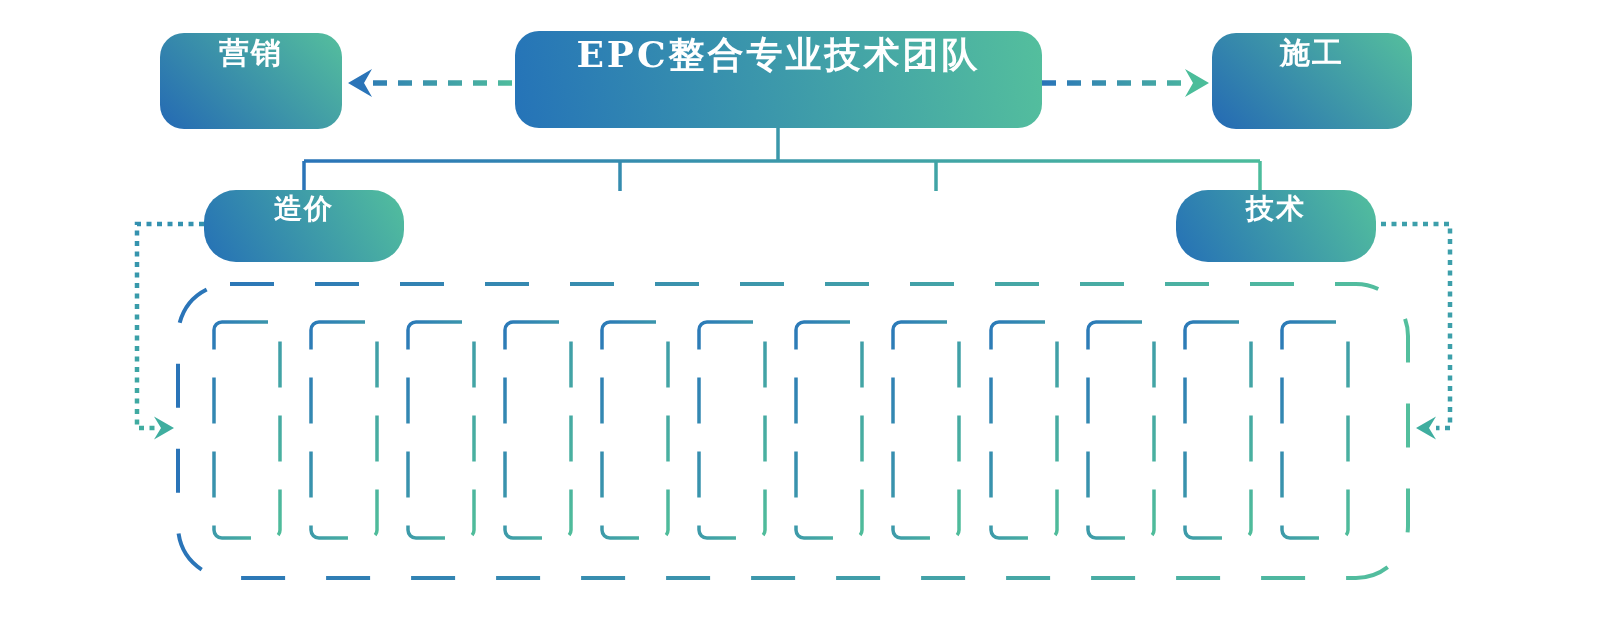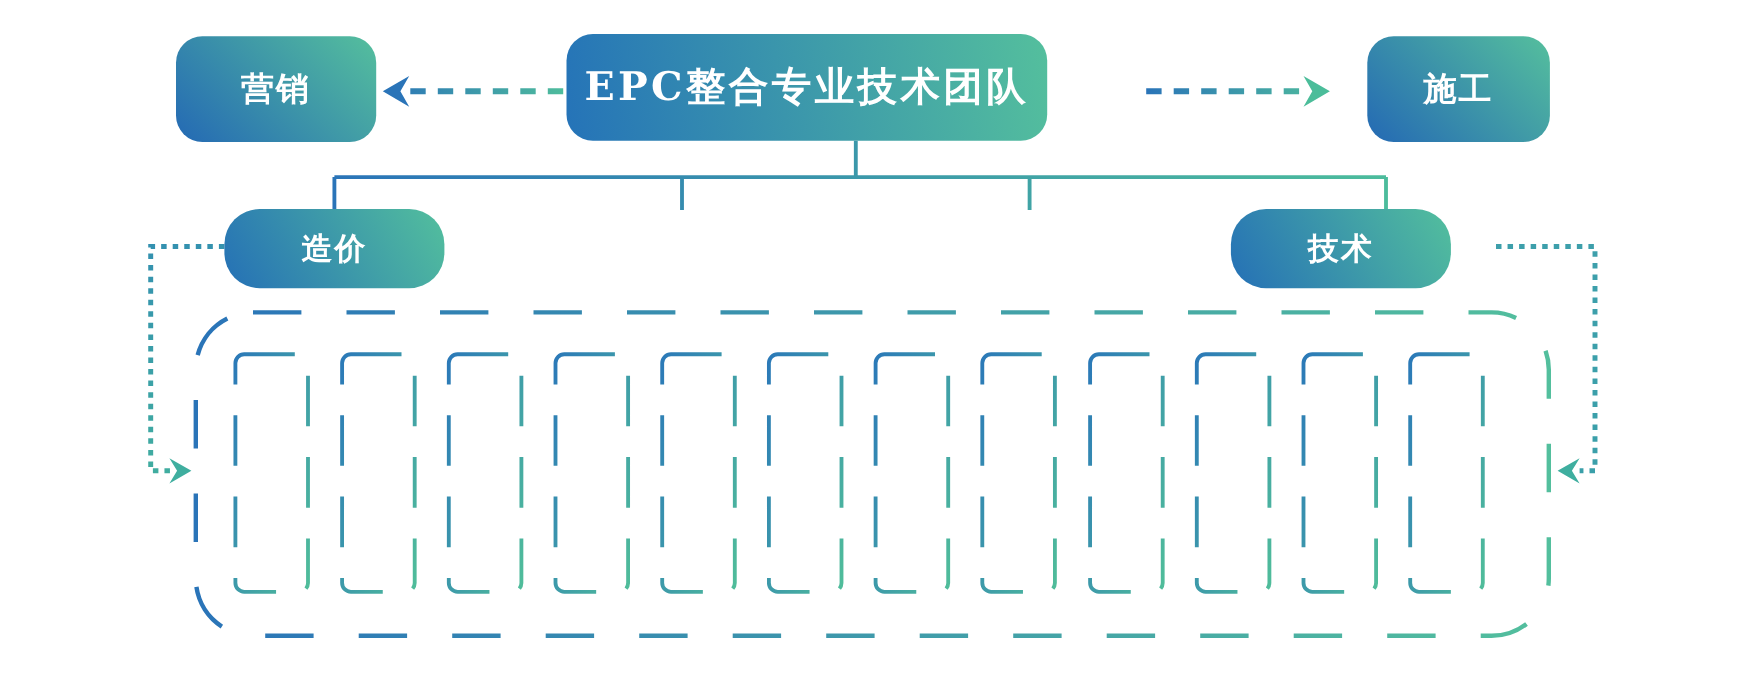--- a/index.html
+++ b/index.html
@@ -6,45 +6,45 @@
   .canvas{
     position:relative;
     width:1599px;height:617px;
     background:#ffffff;
     overflow:hidden;
     font-family:"DejaVu Serif","Liberation Serif",serif;
   }
   .layer{position:absolute;left:0;top:0;}
   .node{
     position:absolute;
-    display:flex;align-items:center;justify-content:center;
+    display:flex;justify-content:center;
     color:#ffffff;font-weight:700;
     box-sizing:border-box;
   }
   .node-root{
-    left:515px;top:31px;width:437px;height:97px;border-radius:24px;
+    left:515px;top:31px;width:527px;height:97px;border-radius:24px;
     background:linear-gradient(80deg,#2573b8 0%,#54bf9d 100%);
     font-size:36px;letter-spacing:3px;
   }
   .node-side{
     top:33px;width:182px;height:96px;border-radius:24px;
     background:linear-gradient(45deg,#2469b4 0%,#55bf9d 100%);
     font-size:30px;letter-spacing:2px;
   }
   .node-marketing{left:160px;}
-  .node-construction{left:1212px;width:166px;margin-left:31px;}
+  .node-construction{left:1212px;width:200px;}
   .node-branch{
     top:190px;width:200px;height:72px;border-radius:32px;
     background:linear-gradient(60deg,#2570b6 0%,#53bf9d 100%);
     font-size:28px;letter-spacing:2px;
   }
   .branch-0{left:204px;}
   .branch-1{left:520px;}
   .branch-2{left:836px;}
-  .branch-3{left:1119px;font-family:Liberation Serif, serif;}
+  .branch-3{left:1176px;font-family:Liberation Serif, serif;}
   .specialty{
     position:absolute;top:322px;width:66px;height:216px;
     display:flex;align-items:center;justify-content:center;
   }
   .specialty span{
     writing-mode:vertical-rl;text-orientation:upright;
     font-size:25px;font-weight:700;letter-spacing:3px;line-height:1;
     background:linear-gradient(165deg,#2f85b3 0%,#49b39c 45%,#56c29d 100%);
     -webkit-background-clip:text;background-clip:text;color:transparent;
   }

